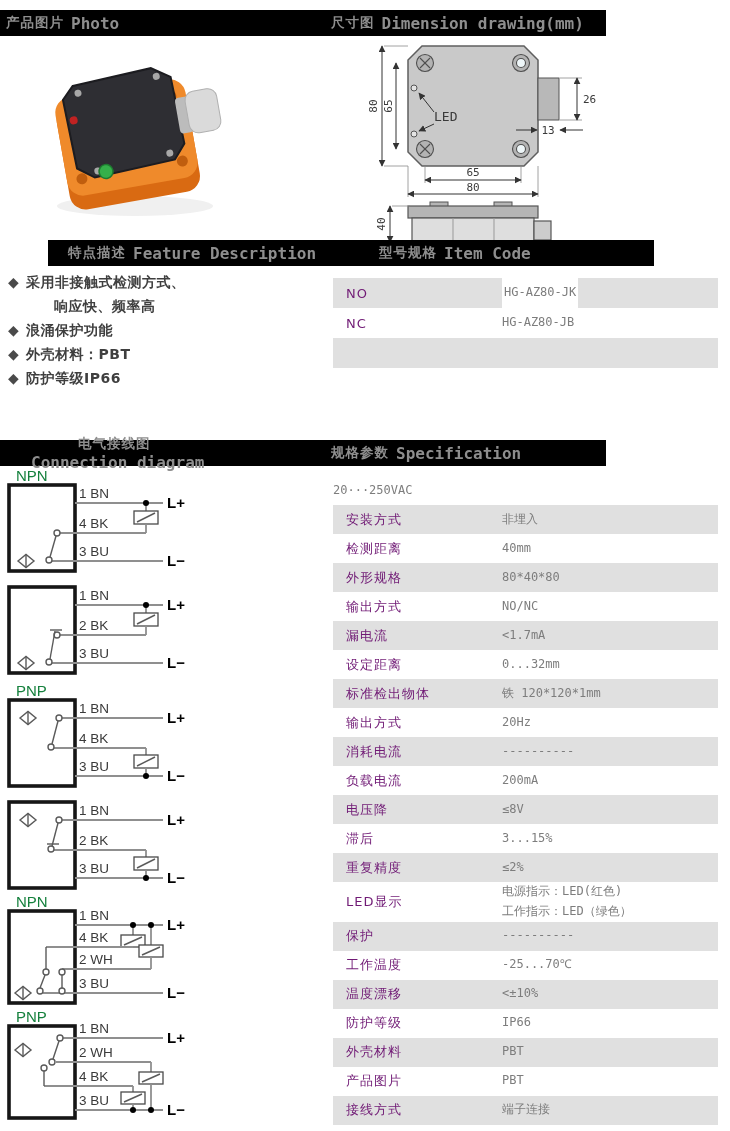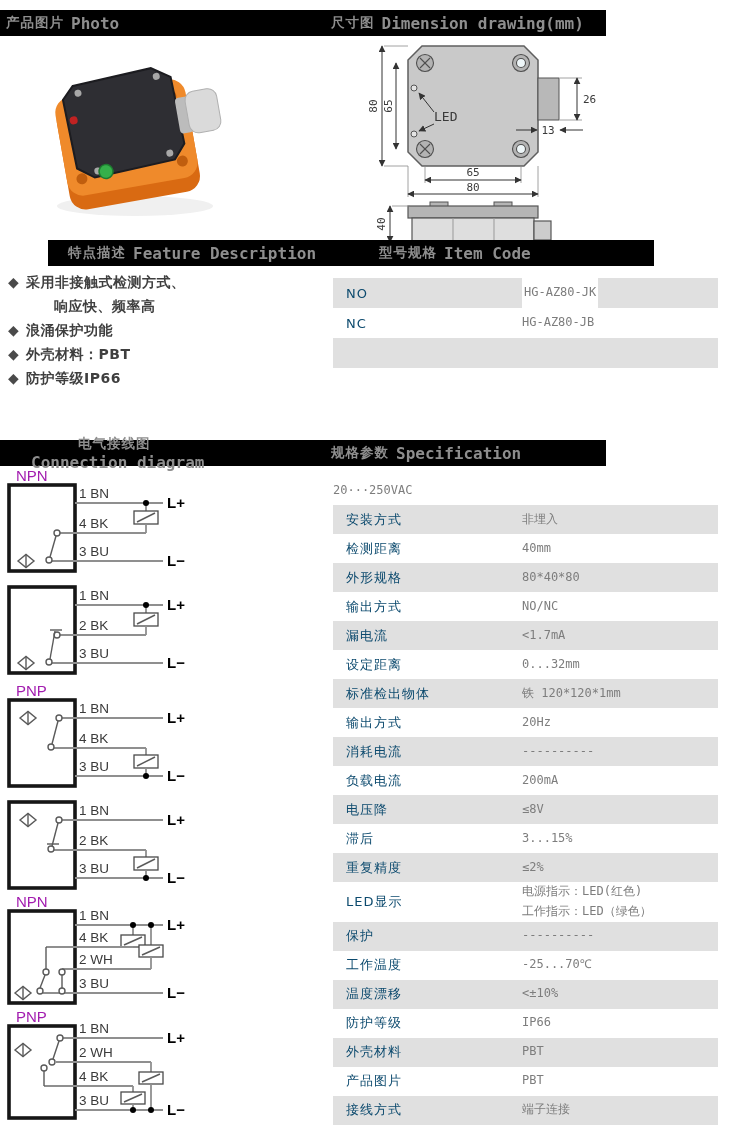--- a/index.html
+++ b/index.html
@@ -21,26 +21,26 @@
   .feature-line .ftext{letter-spacing:0.5px;}
   .feature-line .ftext:empty{display:none;}
   .feature-line.cont{margin-left:28px;}
 
   .kv-table{position:absolute;left:333px;width:385px;}
   #itemcode{top:278px;}
   #spectable{top:476px;}
   .kv-row{display:flex;min-height:29px;align-items:center;}
   #itemcode .kv-row{min-height:30px;}
   .kv-row.shaded{background:#e0e0e0;}
-  .kv-label{width:189px;padding-left:13px;box-sizing:border-box;font-size:13px;color:#0c4a6e;letter-spacing:1px;}
+  .kv-label{width:169px;padding-left:13px;box-sizing:border-box;font-size:13px;color:#701a75;letter-spacing:1px;}
   .kv-value{font-family:"DejaVu Sans Mono","Liberation Mono",monospace;font-size:12px;color:#7d7d7d;white-space:pre-line;line-height:1.65;}
   .kv-value .hl{background:#ffffff;padding:12px 2px;}
 
   #wiring{position:absolute;left:6px;top:468px;width:232px;}
-  .diag-label{font-size:15px;color:#a21caf;height:15px;line-height:15px;margin-left:10px;font-family:"Liberation Sans",sans-serif;}
+  .diag-label{font-size:15px;color:#15803d;height:15px;line-height:15px;margin-left:10px;font-family:"Liberation Sans",sans-serif;}
   .wsvg{display:block;}
   .wire{stroke:#8f8f8f;stroke-width:1.8;fill:none;}
   .sbox{fill:#fff;stroke:#161616;stroke-width:3.6;}
   .contact{fill:#fff;stroke:#5a5a5a;stroke-width:1.4;}
   .blade{stroke:#5a5a5a;stroke-width:1.4;fill:none;}
   .loadr{fill:#fff;stroke:#4a4a4a;stroke-width:1.3;}
   .dot{fill:#000;}
   .wlbl{font:13.5px "Liberation Sans",sans-serif;fill:#3a3a3a;}
   .plbl{font:bold 15px "Liberation Sans",sans-serif;fill:#000;}
   .dim{stroke:#333;stroke-width:1;fill:none;}

